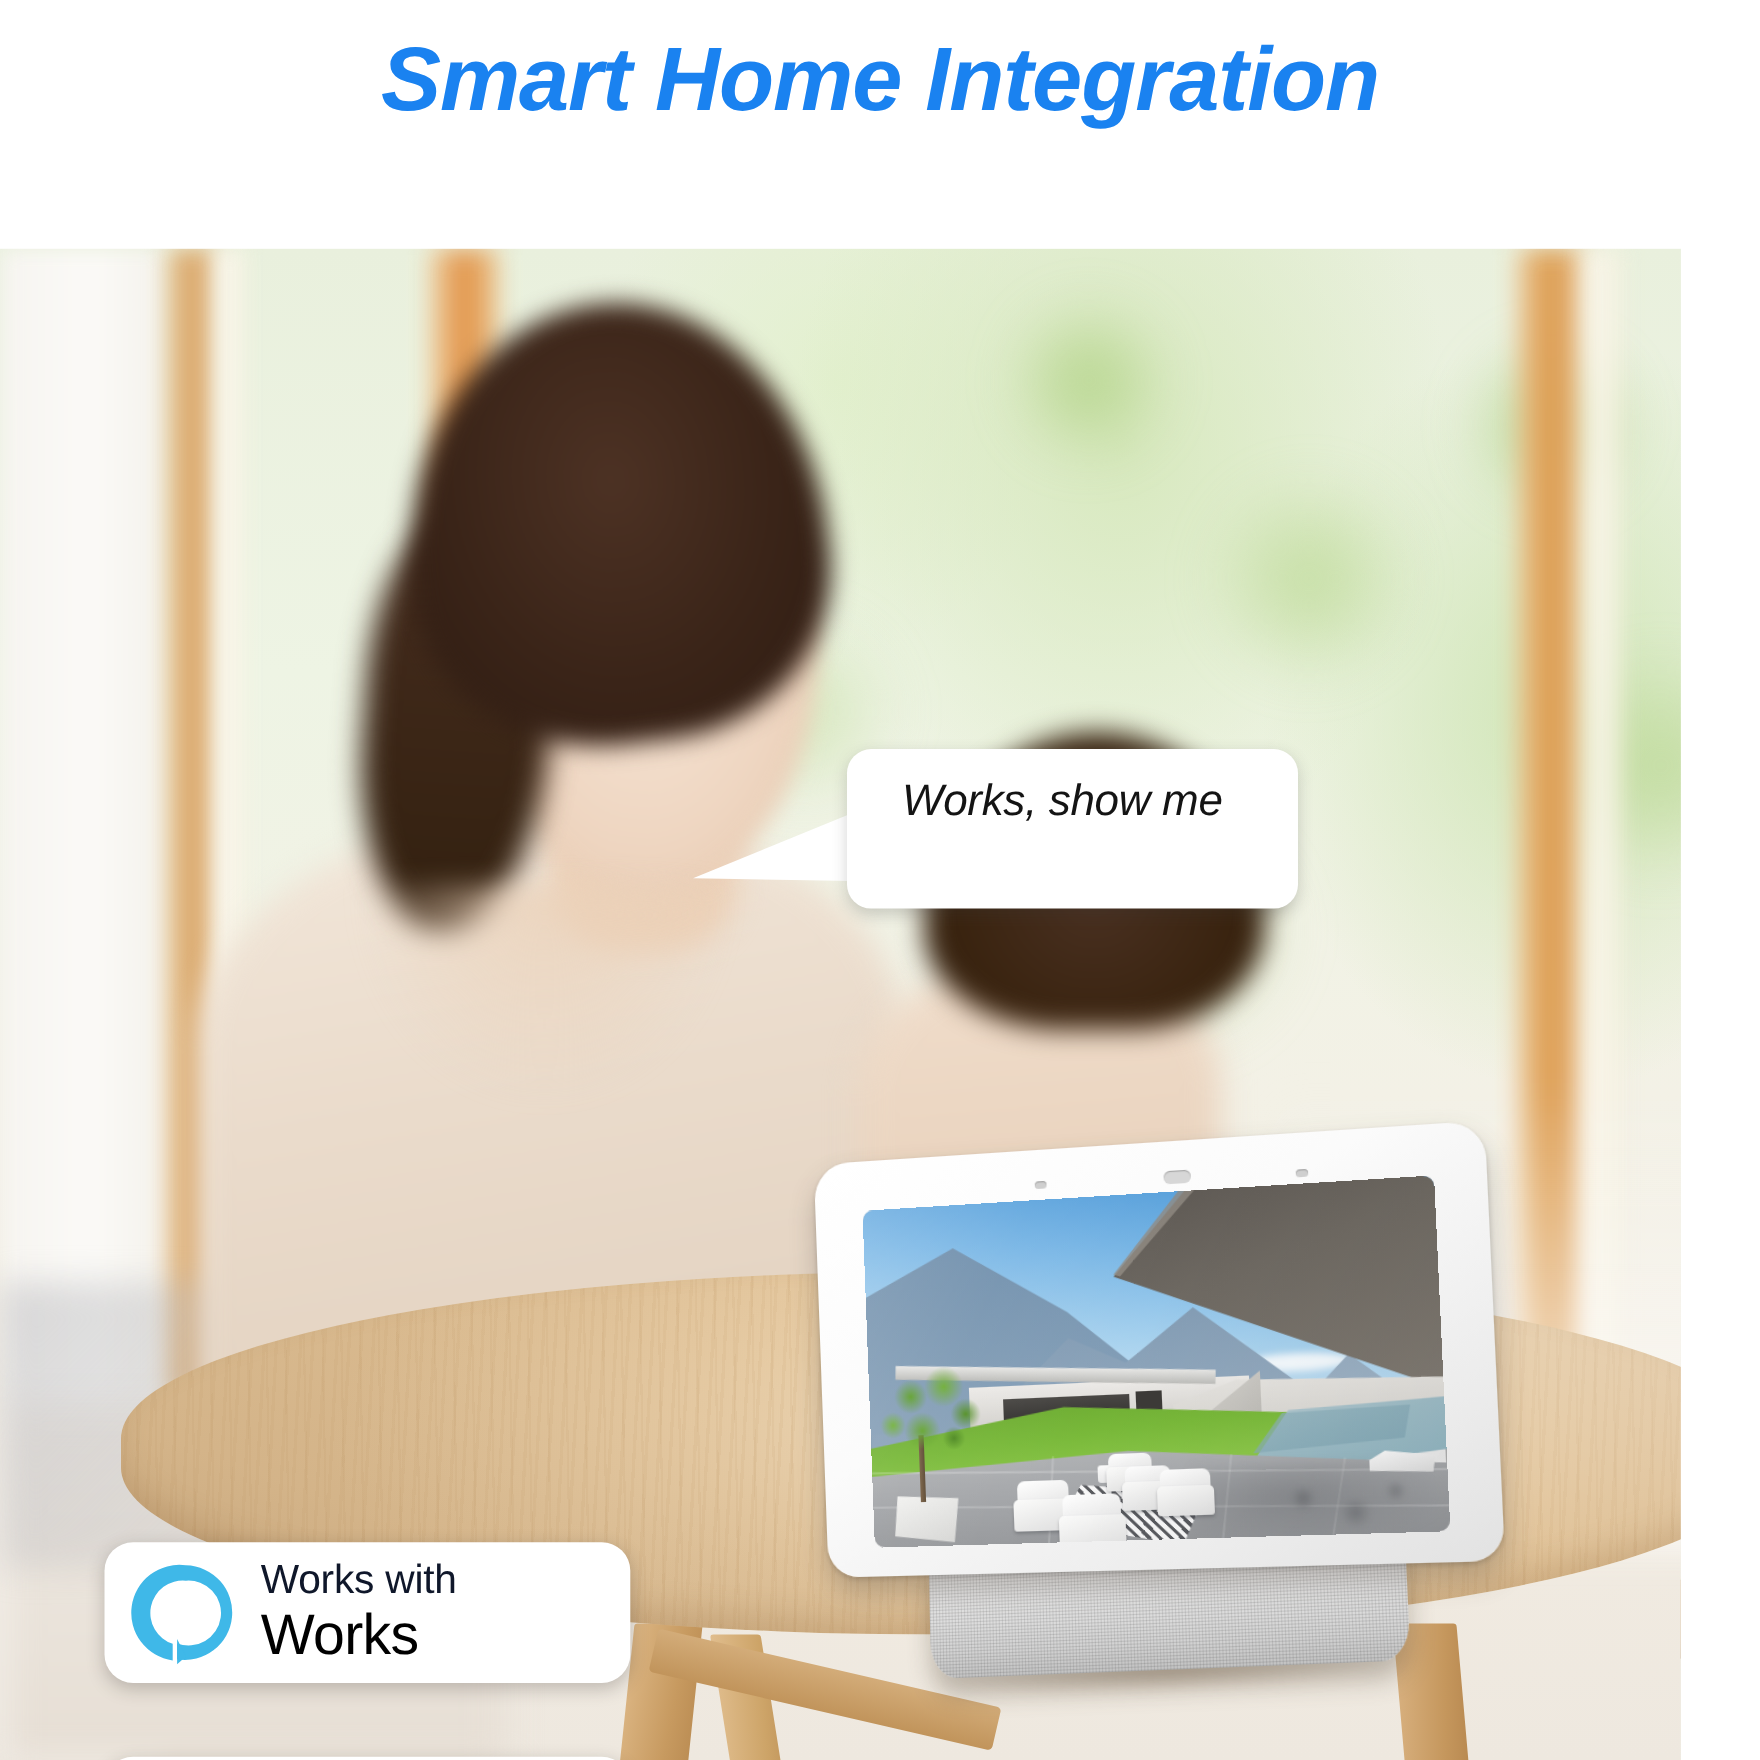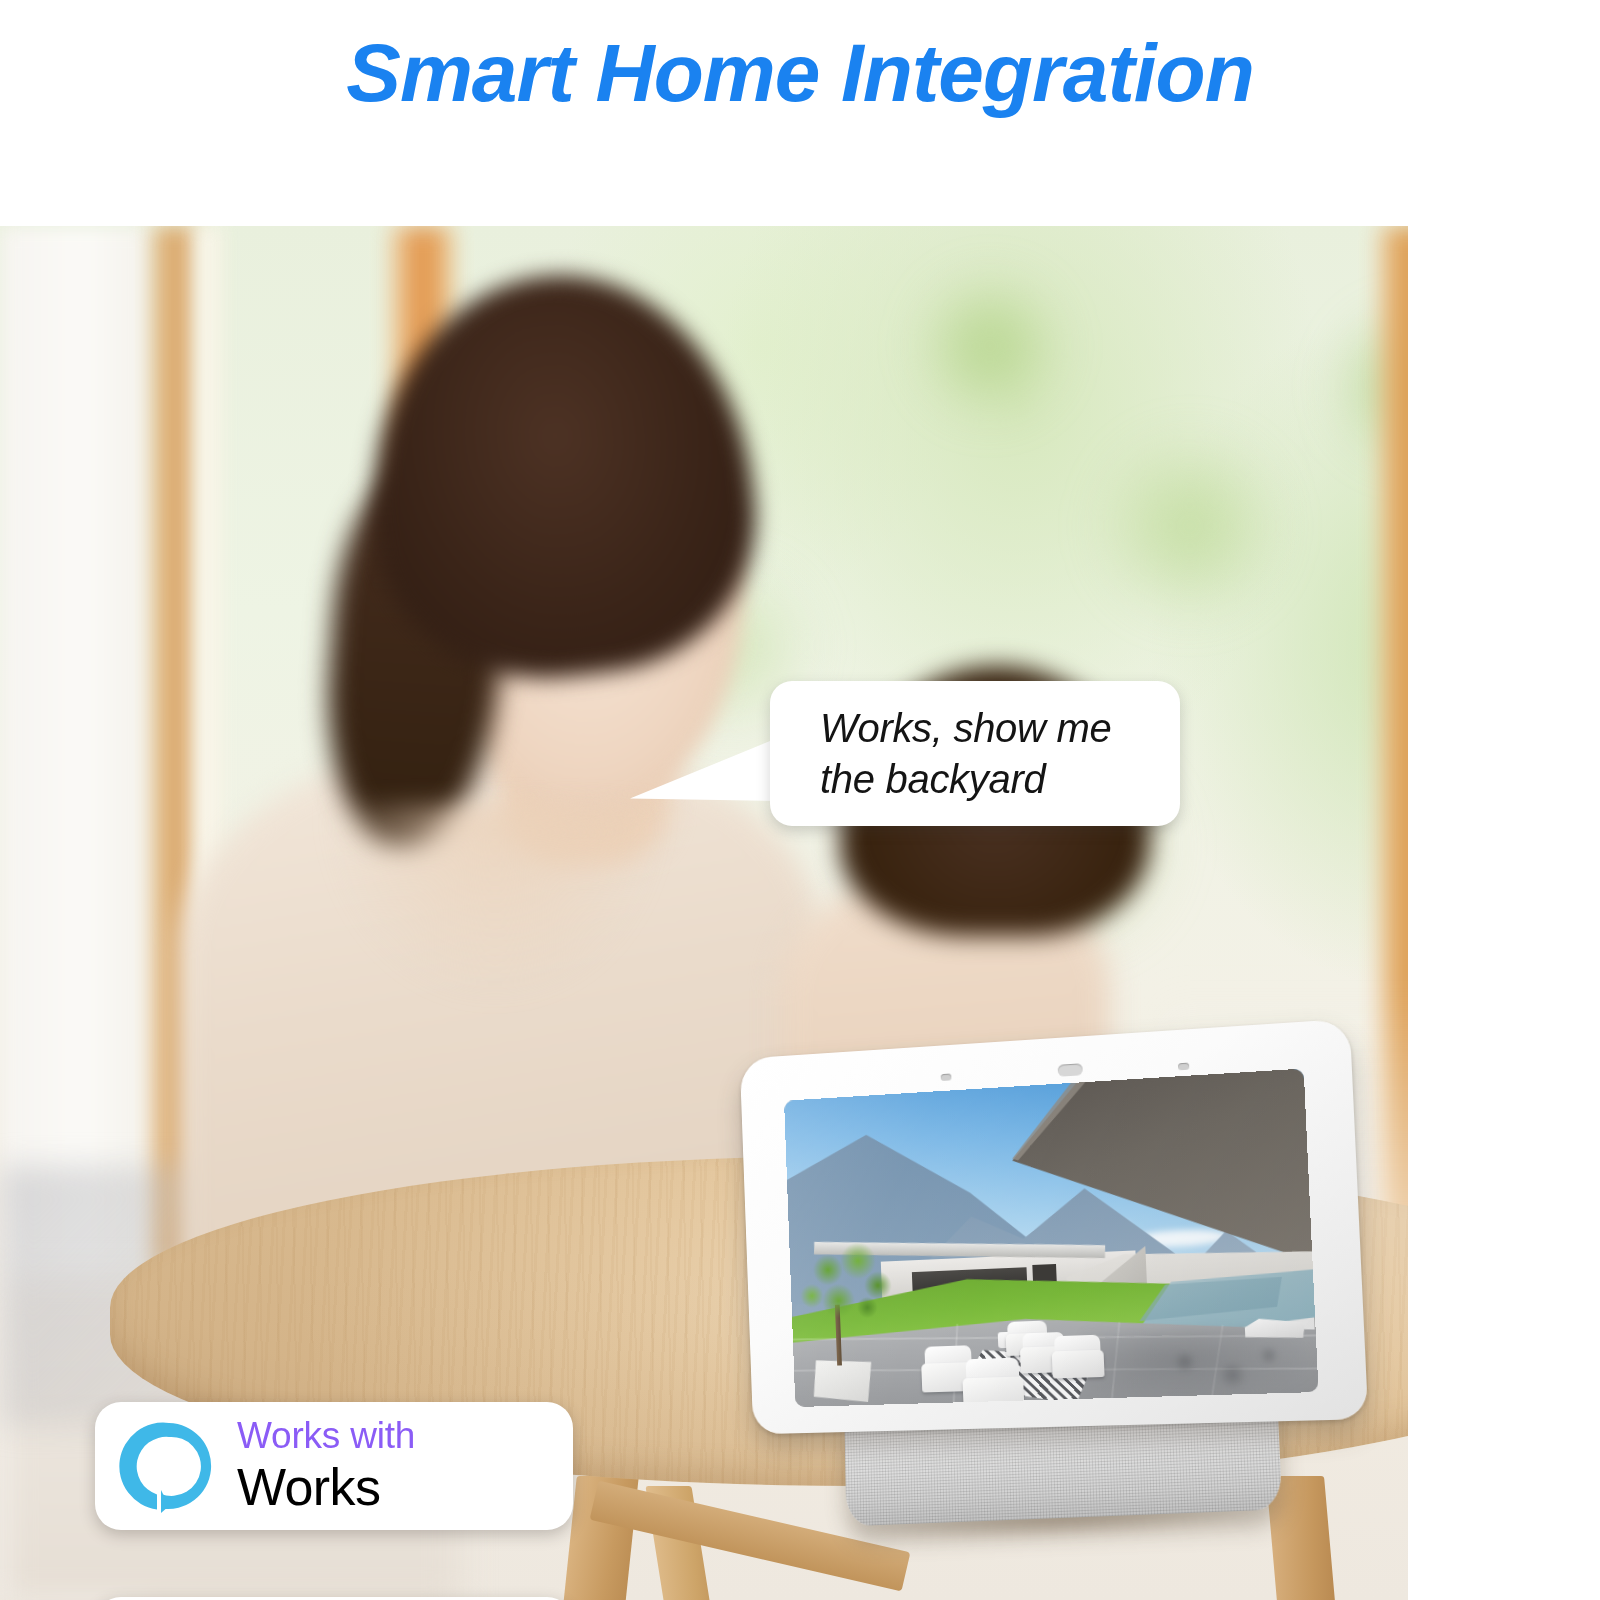--- a/index.html
+++ b/index.html
@@ -1,20 +1,20 @@
 <!DOCTYPE html>
 <html><head>
 <meta charset="utf-8">
 <title>Smart Home Integration</title>
 <style>
   * { margin:0; padding:0; box-sizing:border-box; }
   html,body { width:1600px; height:1600px; overflow:hidden; background:#fff;
               font-family:"Liberation Sans","DejaVu Sans",sans-serif; }
 
-  #page { position:relative; width:1408px; height:1600px; overflow:hidden; background:#fff; }
+  #page { position:relative; width:1528px; height:1600px; overflow:hidden; background:#fff; }
 
   
   #header { position:absolute; left:0; top:0; width:1600px; height:226px;
             background:#ffffff; z-index:60; }
   #title { position:absolute; left:0; top:30px; width:1600px; text-align:center;
            font-size:82px; font-weight:bold; font-style:italic; letter-spacing:-1px;
            color:#1a82f0; line-height:1.05; white-space:nowrap;
            font-stretch:condensed; }
   #subtitle { position:absolute; left:0; top:133px; width:1600px; text-align:center;
               font-size:40px; font-weight:600; font-style:italic; color:#2389ee;
@@ -292,21 +292,21 @@
      color:#141414; letter-spacing:-.3px; }
 
   
   .badge { position:absolute; background:#fff; border-radius:26px; z-index:55;
      box-shadow:0 5px 15px rgba(50,45,40,.25);
      display:flex; align-items:center; }
   #badge-alexa { left:95px; top:1176px; width:478px; height:128px; padding-left:24px; }
   #badge-google { left:95px; top:1371px; width:478px; height:148px; padding-left:22px; }
 
   .badge-text { display:flex; flex-direction:column; justify-content:center; margin-left:18px; }
-  .bt-small { font-size:37px; font-weight:400; color:#8b5cf6; line-height:1.08;
+  .bt-small { font-size:37px; font-weight:400; color:#0f172a; line-height:1.08;
               letter-spacing:-.2px; }
   .bt-big   { font-size:52px; font-weight:400; color:#000; line-height:1.12;
               letter-spacing:-.6px; margin-top:2px; }
   #google-line1 { font-size:37px; font-weight:400; color:#0c0c0c; line-height:1.3; }
 
   
   #alexa-icon { position:relative; width:100px; height:100px; flex:0 0 100px; }
 </style>
 </head>
 <body>
@@ -417,21 +417,20 @@
         <div class="f" id="tree-foliage"></div>
         <div class="f" id="screen-glare"></div>
       </div>
     </div>
 
     <div id="bubble">
       <div id="bubble-tail"></div>
       <div id="bubble-box"></div>
       <div id="bubble-text">
         <div>Works, show me</div>
-        <div>the backyard</div>
       </div>
     </div>
 
     <div class="badge" id="badge-alexa">
       <div id="alexa-icon">
         <svg width="100" height="100" viewBox="0 0 100 100" aria-hidden="true">
           <path d="M50 7 A43 43 0 1 1 42 92.4 L42 78 A29.5 29.5 0 1 0 50 21 A29.5 29.5 0 0 0 38 78.4 L38 93.5 A43 43 0 0 1 50 7 Z" fill="#3fb8e8"></path>
           <path d="M42 74 L42 97 L50 90 Z" fill="#3fb8e8"></path>
         </svg>
       </div>

